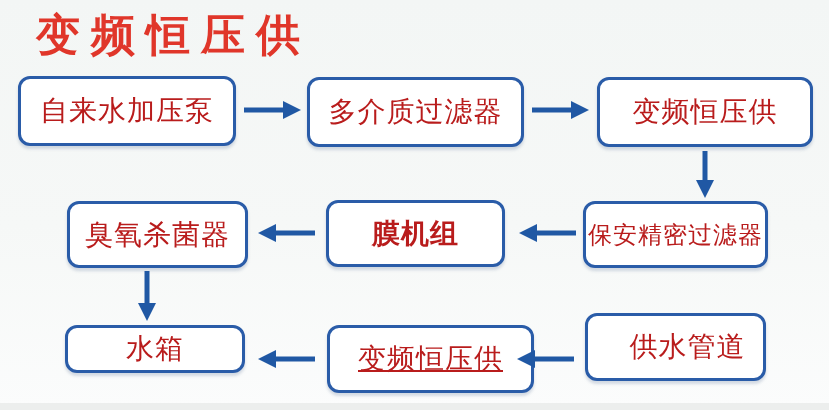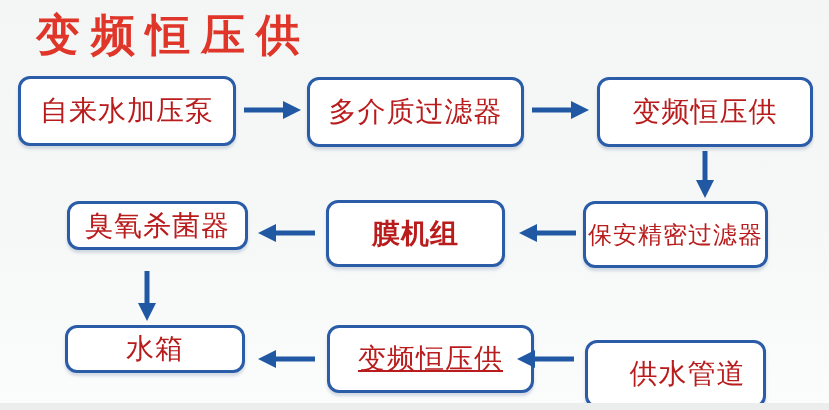--- a/index.html
+++ b/index.html
@@ -58,27 +58,27 @@
 <body>
 
 <div class="canvas">
 
   <div class="title">变频恒压供</div>
 
   <div class="node" style="left:18px;  top:76px;  width:218px; height:70px;">自来水加压泵</div>
   <div class="node" style="left:307px; top:77px;  width:217px; height:70px;">多介质过滤器</div>
   <div class="node" style="left:597px; top:77px;  width:216px; height:70px;">变频恒压供</div>
 
-  <div class="node" style="left:67px;  top:201px; width:181px; height:49px;">臭氧杀菌器</div>
+  <div class="node" style="left:67px;  top:201px; width:181px; height:67px;">臭氧杀菌器</div>
   <div class="node" style="left:326px; top:200px; width:179px; height:67px;font-weight:bold;">膜机组</div>
   <div class="node small" style="left:583px; top:201px; width:185px; height:67px;">保安精密过滤器</div>
 
   <div class="node" style="left:65px;  top:325px; width:180px; height:48px;">水箱</div>
   <div class="node" style="left:327px; top:325px; width:207px; height:68px;text-decoration:underline;">变频恒压供</div>
-  <div class="node" style="left:585px; top:340px; width:181px; height:68px;padding-left:24px;">供水管道</div>
+  <div class="node" style="left:585px; top:313px; width:181px; height:68px;padding-left:24px;">供水管道</div>
 
   <svg class="arrows" viewBox="0 0 829 410">
 
     <g>
       <line class="arrow-line" x1="244" y1="110" x2="288" y2="110"></line>
       <polygon class="arrow-head" points="301,110 283,101 283,119"></polygon>
     </g>
 
     <g>
       <line class="arrow-line" x1="532" y1="110" x2="576" y2="110"></line>

